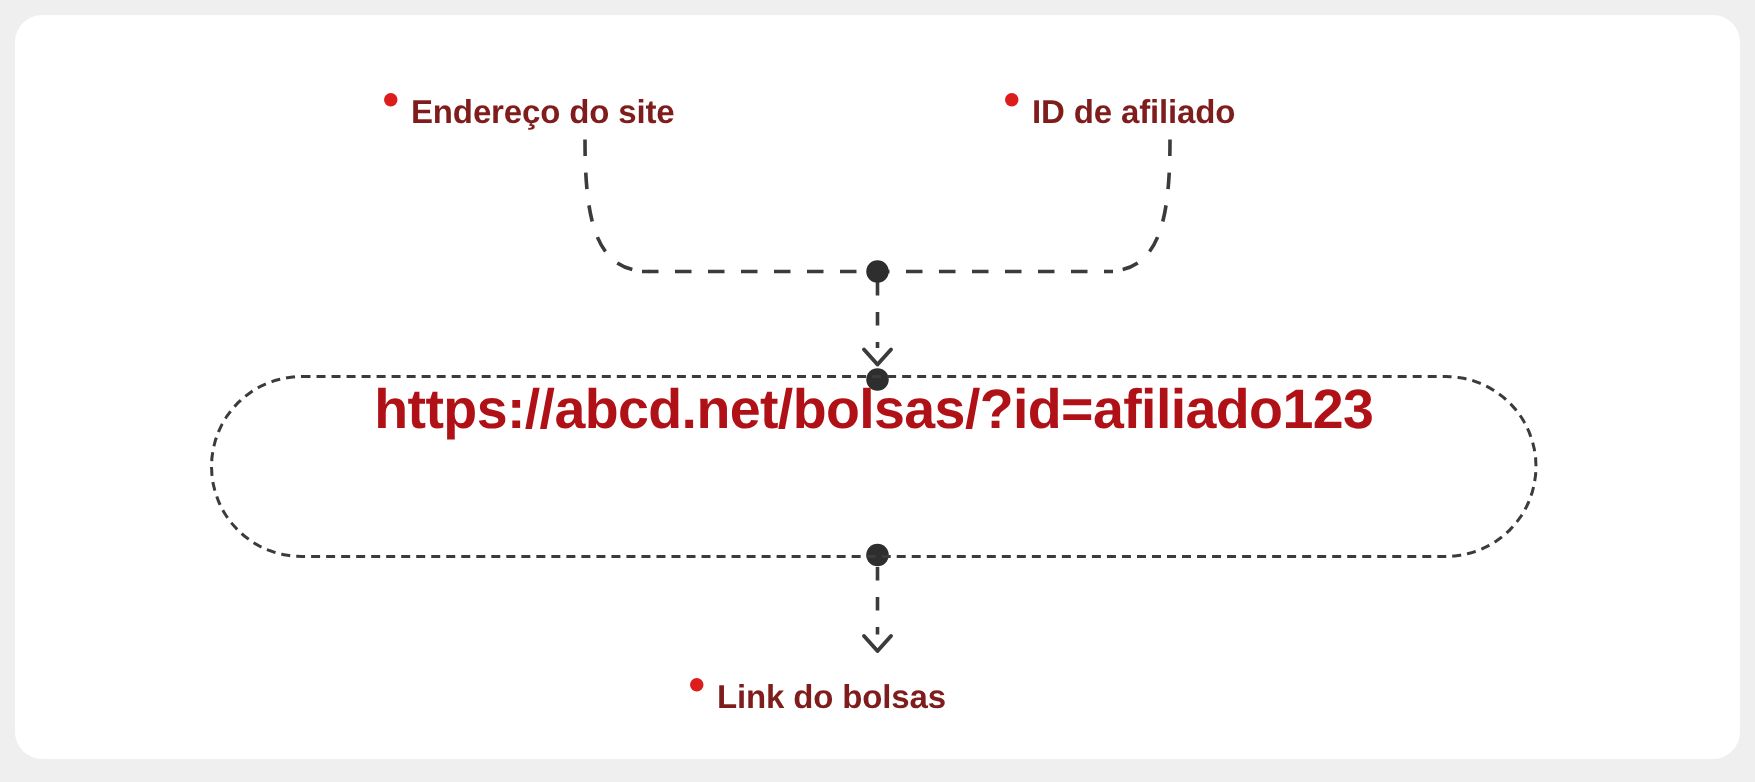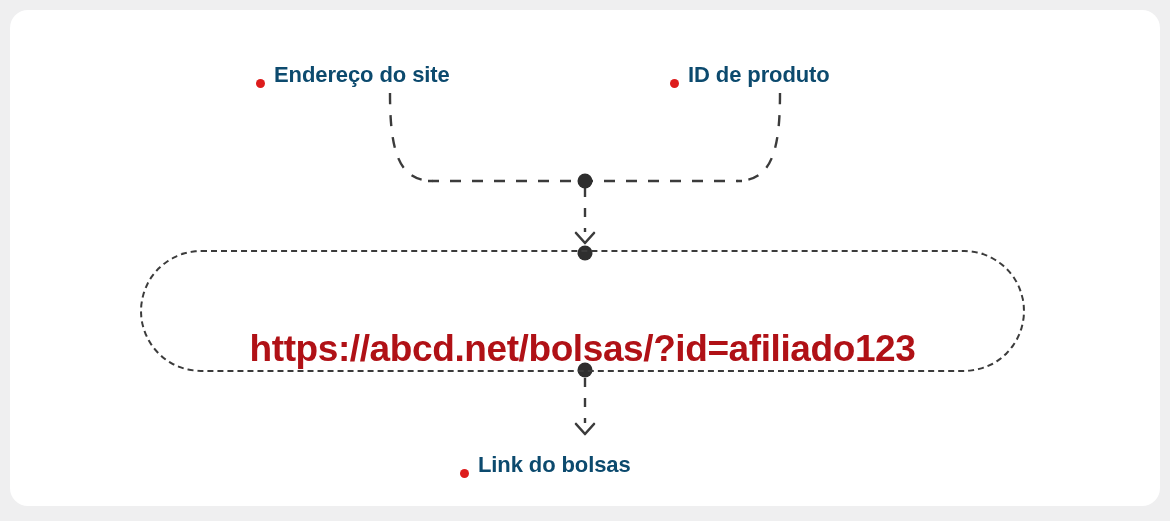--- a/index.html
+++ b/index.html
@@ -34,26 +34,26 @@
     position: absolute;
     left: 0;
     top: 0;
     width: 1170px;
     height: 521px;
     pointer-events: none;
   }
   .label {
     position: absolute;
     display: flex;
-    align-items: flex-end;
+    align-items: flex-start;
     gap: 9px;
     white-space: nowrap;
     font-size: 22px;
     font-weight: bold;
-    color: #0c4a6e;
+    color: #7f1d1d;
     letter-spacing: -0.1px;
   }
   .label .bullet {
     width: 9px;
     height: 9px;
     border-radius: 50%;
     background: #dd1c1c;
     flex: 0 0 auto;
   }
   #label-site {
@@ -71,21 +71,21 @@
   .url-box {
     position: absolute;
     left: 140px;
     top: 250px;
     width: 885px;
     height: 122px;
     box-sizing: border-box;
     border: 2px dashed #3b3b3b;
     border-radius: 62px;
     display: flex;
-    align-items: flex-end;
+    align-items: flex-start;
     justify-content: center;
   }
   .url-text {
     font-size: 37px;
     font-weight: bold;
     color: #b01116;
     letter-spacing: -0.4px;
   }
 </style>
 </head>
@@ -118,21 +118,21 @@
     <circle cx="585" cy="370" r="7.5" fill="#2e2e2e"></circle>
   </svg>
 
   <div class="label" id="label-site">
     <span class="bullet"></span>
     <span>Endereço do site</span>
   </div>
 
   <div class="label" id="label-affiliate">
     <span class="bullet"></span>
-    <span>ID de produto</span>
+    <span>ID de afiliado</span>
   </div>
 
   <div class="url-box">
     <span class="url-text">https://abcd.net/bolsas/?id=afiliado123</span>
   </div>
 
   <div class="label" id="label-product">
     <span class="bullet"></span>
     <span>Link do bolsas</span>
   </div>

